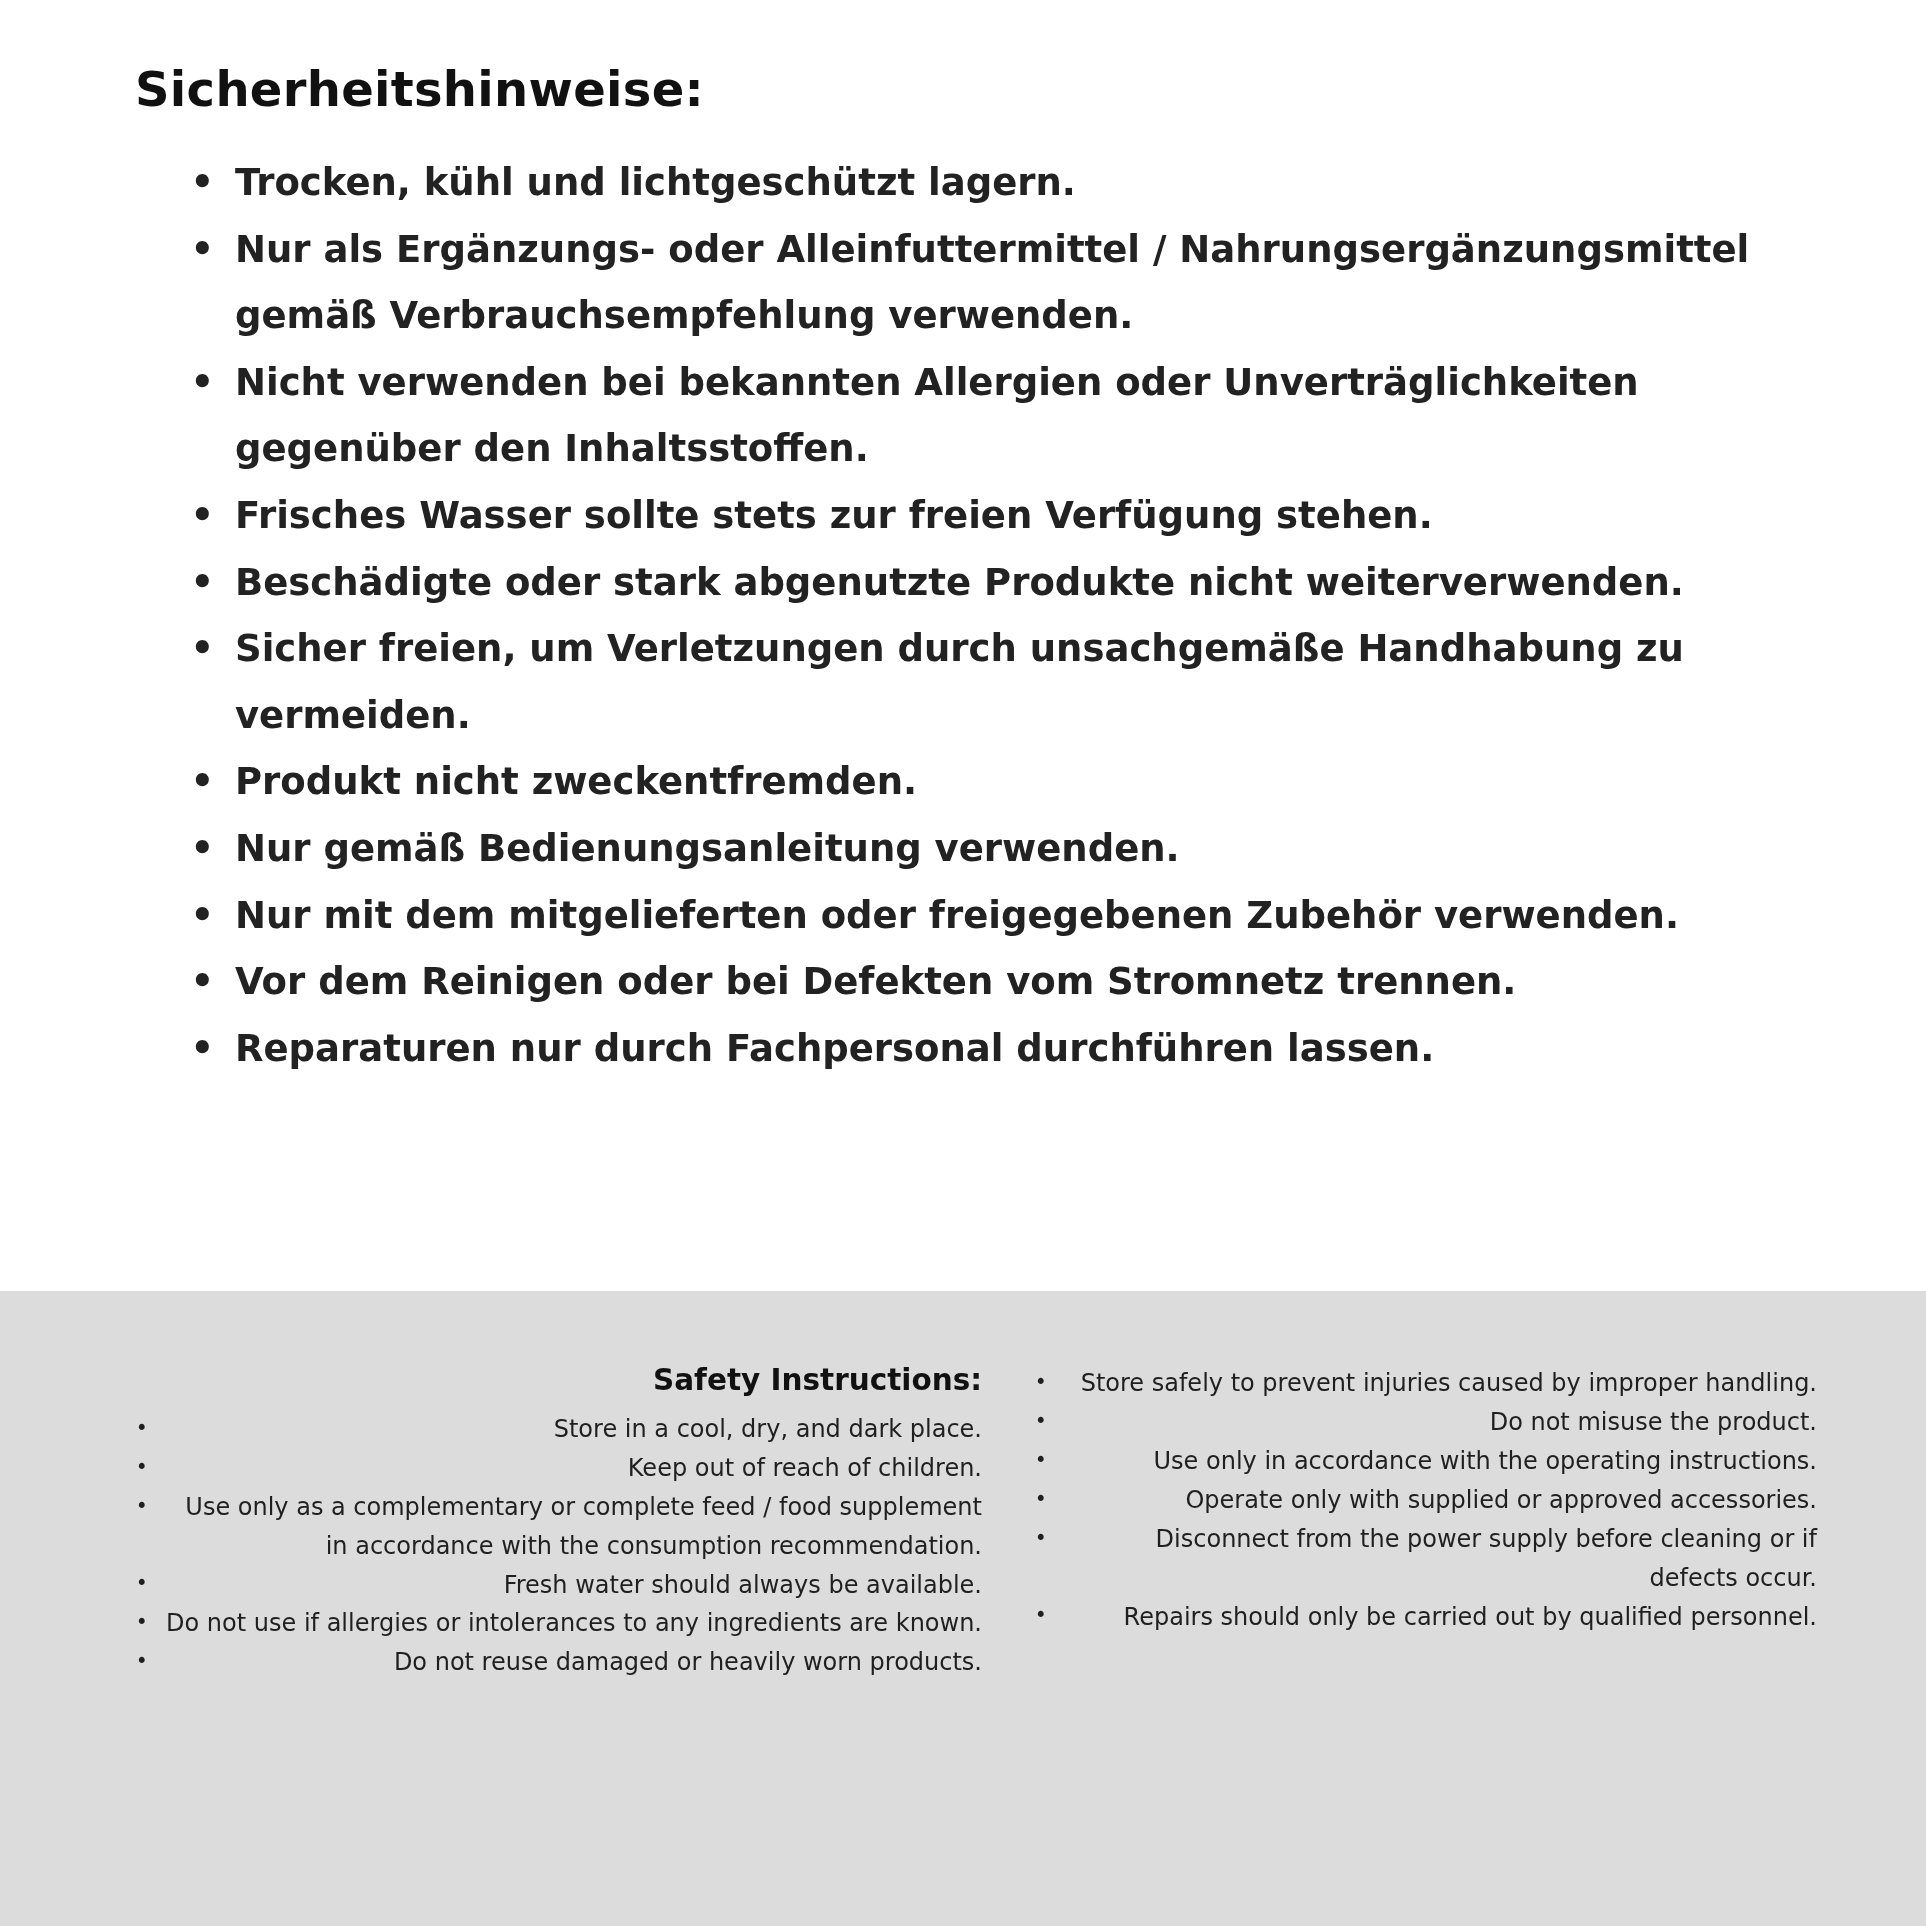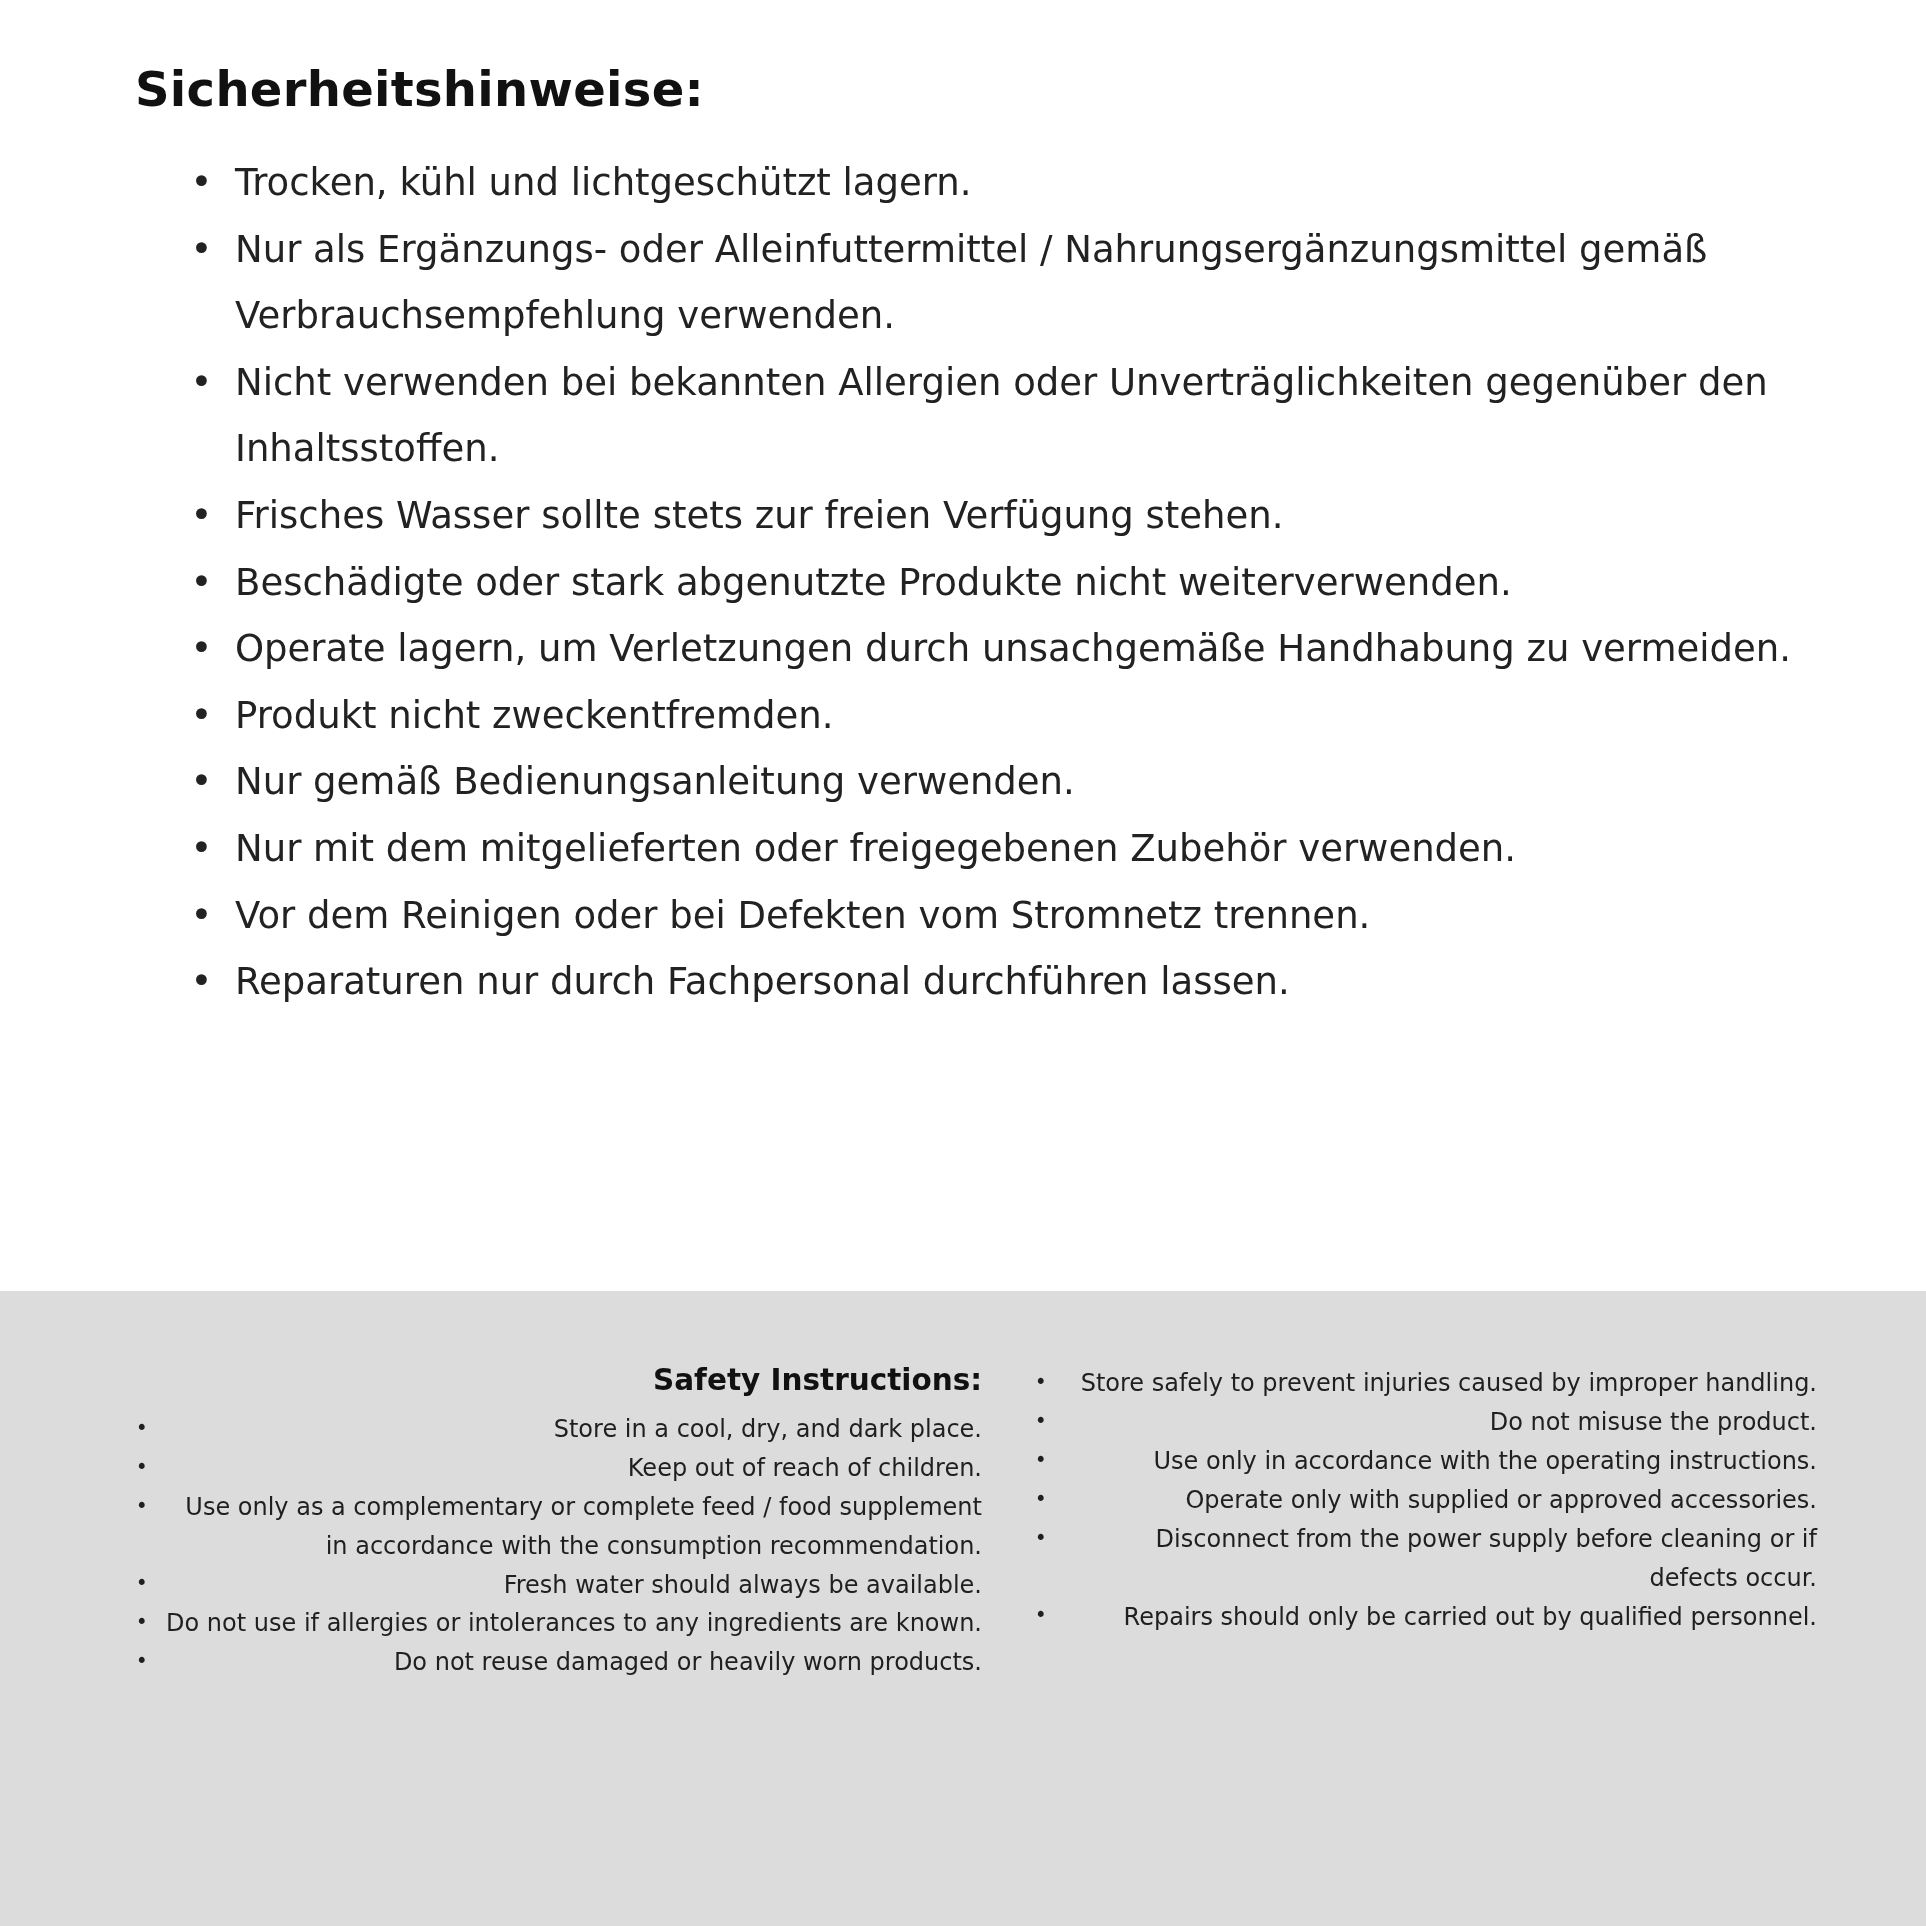--- a/index.html
+++ b/index.html
@@ -37,20 +37,21 @@
   }
   .german-list {
     font-size: 37px;
     line-height: 1.8;
     padding-left: 35px;
     color: #222222;
   }
   .german-list li {
     position: relative;
     padding-left: 65px;
+    font-weight: bold;
   }
   .german-list li::before {
     content: "\2022";
     position: absolute;
     left: 20.5px;
     color: #222222;
   }
   
   .english-section {
     box-sizing: border-box;
@@ -98,21 +99,21 @@
 <div class="page">
 
   <section class="german-section">
     <h1 class="german-title">Sicherheitshinweise:</h1>
     <ul class="safety-list german-list">
         <li>Trocken, kühl und lichtgeschützt lagern.</li>
         <li>Nur als Ergänzungs- oder Alleinfuttermittel / Nahrungsergänzungsmittel gemäß Verbrauchsempfehlung verwenden.</li>
         <li>Nicht verwenden bei bekannten Allergien oder Unverträglichkeiten gegenüber den Inhaltsstoffen.</li>
         <li>Frisches Wasser sollte stets zur freien Verfügung stehen.</li>
         <li>Beschädigte oder stark abgenutzte Produkte nicht weiterverwenden.</li>
-        <li>Operate lagern, um Verletzungen durch unsachgemäße Handhabung zu vermeiden.</li>
+        <li>Sicher freien, um Verletzungen durch unsachgemäße Handhabung zu vermeiden.</li>
         <li>Produkt nicht zweckentfremden.</li>
         <li>Nur gemäß Bedienungsanleitung verwenden.</li>
         <li>Nur mit dem mitgelieferten oder freigegebenen Zubehör verwenden.</li>
         <li>Vor dem Reinigen oder bei Defekten vom Stromnetz trennen.</li>
         <li>Reparaturen nur durch Fachpersonal durchführen lassen.</li>
       </ul>
   </section>
 
   <section class="english-section">
     <div class="english-col-left">

